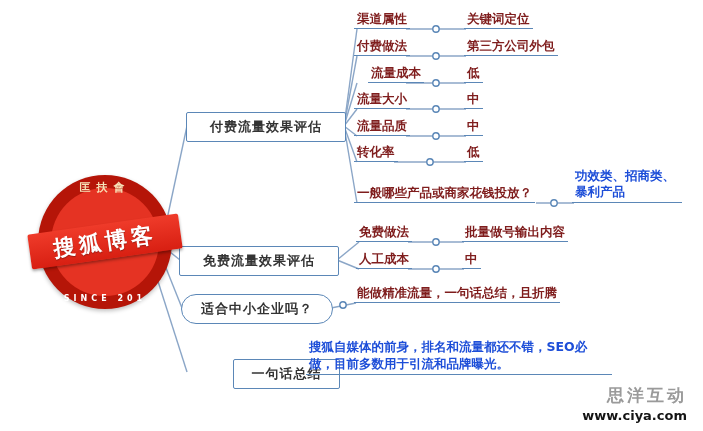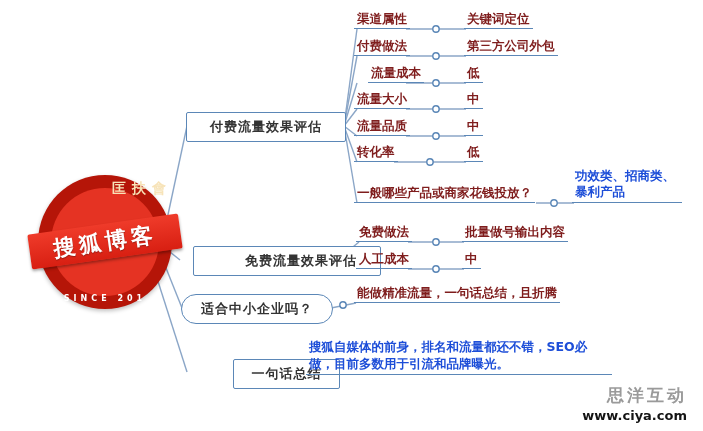--- a/index.html
+++ b/index.html
@@ -22,22 +22,22 @@
   .leaf-block{
     position:absolute;z-index:2;font-size:12.5px;font-weight:bold;color:#1d4ed8;
     line-height:16px;padding:0 3px 2px 3px;border-bottom:1.6px solid #5b87b7;
     word-break:break-all;
   }
 
   
   .badge{position:absolute;left:38px;top:175px;width:134px;height:134px;z-index:3;}
   .badge-outer{position:absolute;inset:0;border-radius:50%;background:#b51508;box-shadow:0 2px 4px rgba(0,0,0,.25);}
   .badge-inner{position:absolute;inset:13px;border-radius:50%;background:#e53323;}
-  .ring-top{position:absolute;top:5px;left:0;right:0;text-align:right;color:#f7e3b8;
-    font-size:14px;font-weight:bold;letter-spacing:6px;z-index:2;}
+  .ring-top{position:absolute;top:5px;left:0;right:0;text-align:center;color:#f7e3b8;
+    font-size:11px;font-weight:bold;letter-spacing:6px;z-index:2;}
   .ring-bottom{position:absolute;bottom:6px;left:0;right:0;text-align:center;color:#ffffff;
     font-size:8px;font-weight:bold;letter-spacing:4px;z-index:2;}
   .ribbon{
     position:absolute;left:-9px;top:49px;width:152px;height:35px;
     background:linear-gradient(#ef3b2a,#d81f12);transform:rotate(-8deg);
     display:flex;align-items:center;justify-content:center;z-index:3;
     box-shadow:0 2px 3px rgba(0,0,0,.35);border-radius:2px;
   }
   .ribbon-title{color:#fff;font-size:22px;font-weight:bold;letter-spacing:4px;
     text-shadow:0 1px 1px rgba(0,0,0,.3);white-space:nowrap;}
@@ -103,21 +103,21 @@
     <div class="badge-outer"></div>
     <div class="badge-inner"></div>
     <div class="ring-top">匡扶會</div>
     <div class="ribbon">
       <span class="ribbon-title">搜狐博客</span>
     </div>
     <div class="ring-bottom">SINCE 201</div>
   </div>
 
   <div class="branch" style="left:186px;top:112px;width:158px;height:28px;">付费流量效果评估</div>
-  <div class="branch" style="left:193px;top:246px;width:158px;height:28px;padding-left:28px;">免费流量效果评估</div>
+  <div class="branch" style="left:179px;top:246px;width:158px;height:28px;">免费流量效果评估</div>
   <div class="branch" style="left:181px;top:294px;width:150px;height:28px;border-radius:15px;">适合中小企业吗？</div>
   <div class="branch" style="left:186px;top:359px;width:105px;height:28px;margin-left:47px;">一句话总结</div>
 
   <div class="leaf" style="left:354px;top:11px;">渠道属性</div>
   <div class="leaf" style="left:354px;top:38px;">付费做法</div>
   <div class="leaf" style="left:368px;top:65px;">流量成本</div>
   <div class="leaf" style="left:354px;top:91px;">流量大小</div>
   <div class="leaf" style="left:354px;top:118px;">流量品质</div>
   <div class="leaf" style="left:354px;top:144px;">转化率</div>
   <div class="leaf" style="left:354px;top:185px;">一般哪些产品或商家花钱投放？</div>

